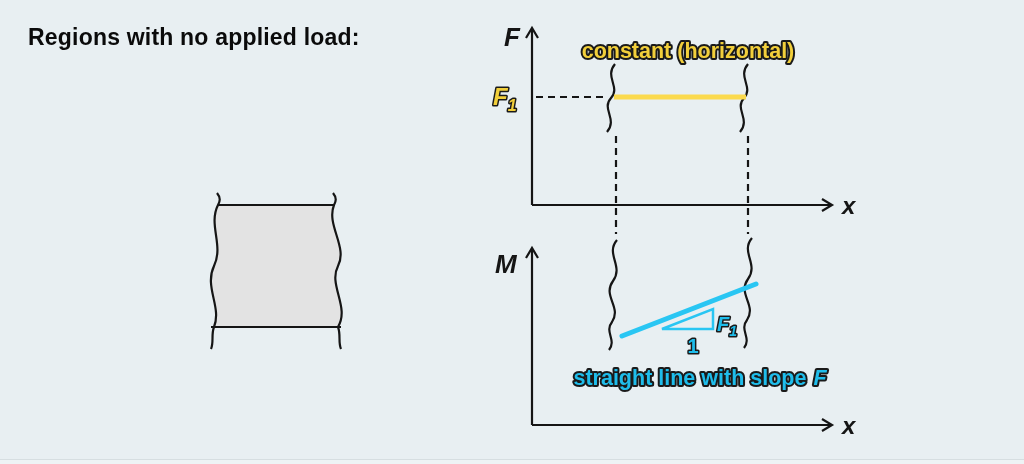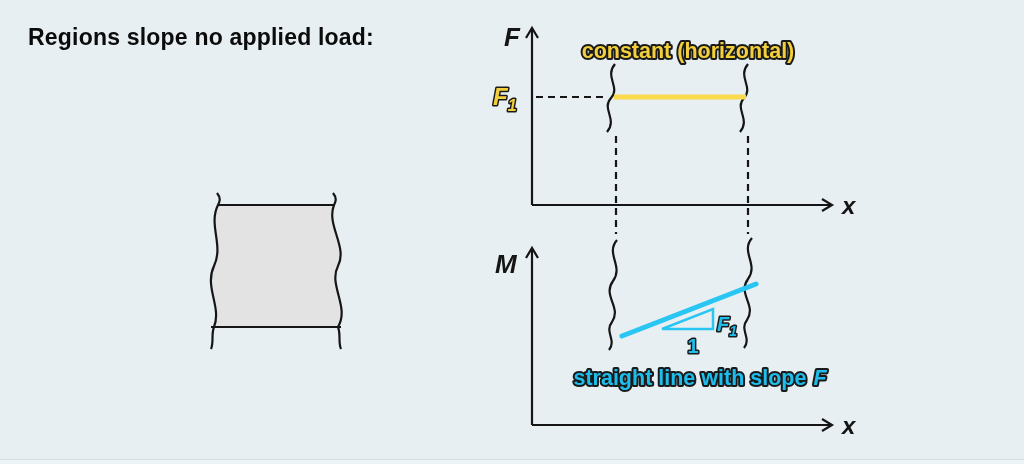--- a/index.html
+++ b/index.html
@@ -130,21 +130,21 @@
   }
   .cyan-thin {
     stroke: #29c6f3;
     stroke-width: 2.5;
     fill: none;
   }
 </style>
 </head>
 <body>
 
-<div class="page-title">Regions slope no applied load:</div>
+<div class="page-title">Regions with no applied load:</div>
 
 <svg class="beam-figure" viewBox="190 185 175 175" xmlns="http://www.w3.org/2000/svg">
   <path d="M 218 205 L 334 205
            C 326 225 348 247 338 266
            C 328 285 350 307 338 327
            L 214 327
            C 222 307 204 287 214 266
            C 224 245 208 225 218 205 Z" fill="#e3e3e3" stroke="none"></path>
   <path class="ink-line" d="M 218 205 L 334 205"></path>
   <path class="ink-line" d="M 211 327 L 341 327"></path>

